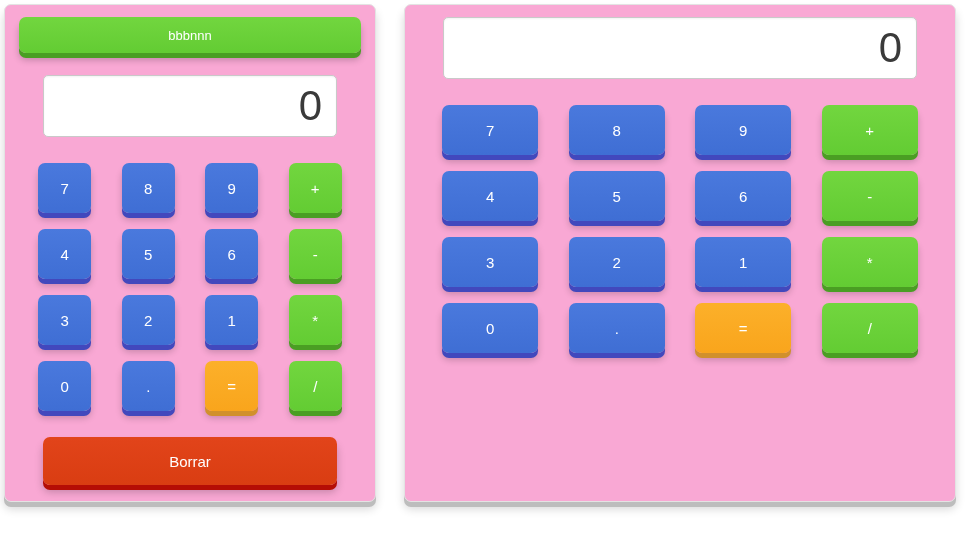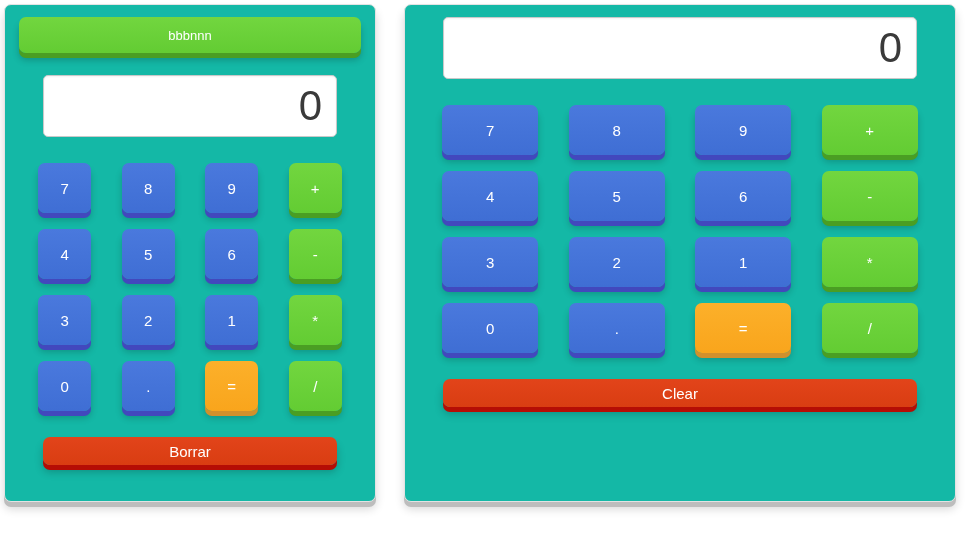--- a/index.html
+++ b/index.html
@@ -19,21 +19,21 @@
     display: flex;
     align-items: flex-start;
     gap: 28px;
     padding: 4px 0 0 4px;
     box-sizing: border-box;
   }
 
   
   .panel {
     position: relative;
-    background: #14b8a6;
+    background: #f9a8d4;
     border: 1px solid #e3e3e3;
     border-radius: 7px;
     box-sizing: border-box;
     padding: 12px 14px 20px 14px;
     box-shadow: 0 5px 0 0 #bdbdbd, 0 7px 10px rgba(0,0,0,0.16);
   }
   .panel--left  { width: 372px; height: 498px; }
   .panel--right { width: 552px; height: 498px; }
 
   
@@ -114,21 +114,21 @@
     box-shadow: 0 5px 0 0 #d1902c, 0 7px 7px rgba(0,0,0,0.20);
   }
 
   
   .clear-wrap {
     padding: 0 24px;
     margin-top: 26px;
   }
   .clear-btn {
     width: 100%;
-    height: 28px;
+    height: 48px;
     background: linear-gradient(#e2441a, #d93d12);
     box-shadow: 0 5px 0 0 #b50d05, 0 7px 8px rgba(0,0,0,0.22);
     font-size: 15px;
   }
 </style>
 </head>
 <body>
 
 <div class="stage">
 
@@ -183,18 +183,15 @@
         <button class="btn3d key key--num">3</button>
         <button class="btn3d key key--num">2</button>
         <button class="btn3d key key--num">1</button>
         <button class="btn3d key key--op">*</button>
         <button class="btn3d key key--num">0</button>
         <button class="btn3d key key--num">.</button>
         <button class="btn3d key key--eq">=</button>
         <button class="btn3d key key--op">/</button>
       </div>
 
-    <div class="clear-wrap">
-      <button class="btn3d clear-btn">Clear</button>
-    </div>
   </div>
 
 </div>
 
 </body></html>

